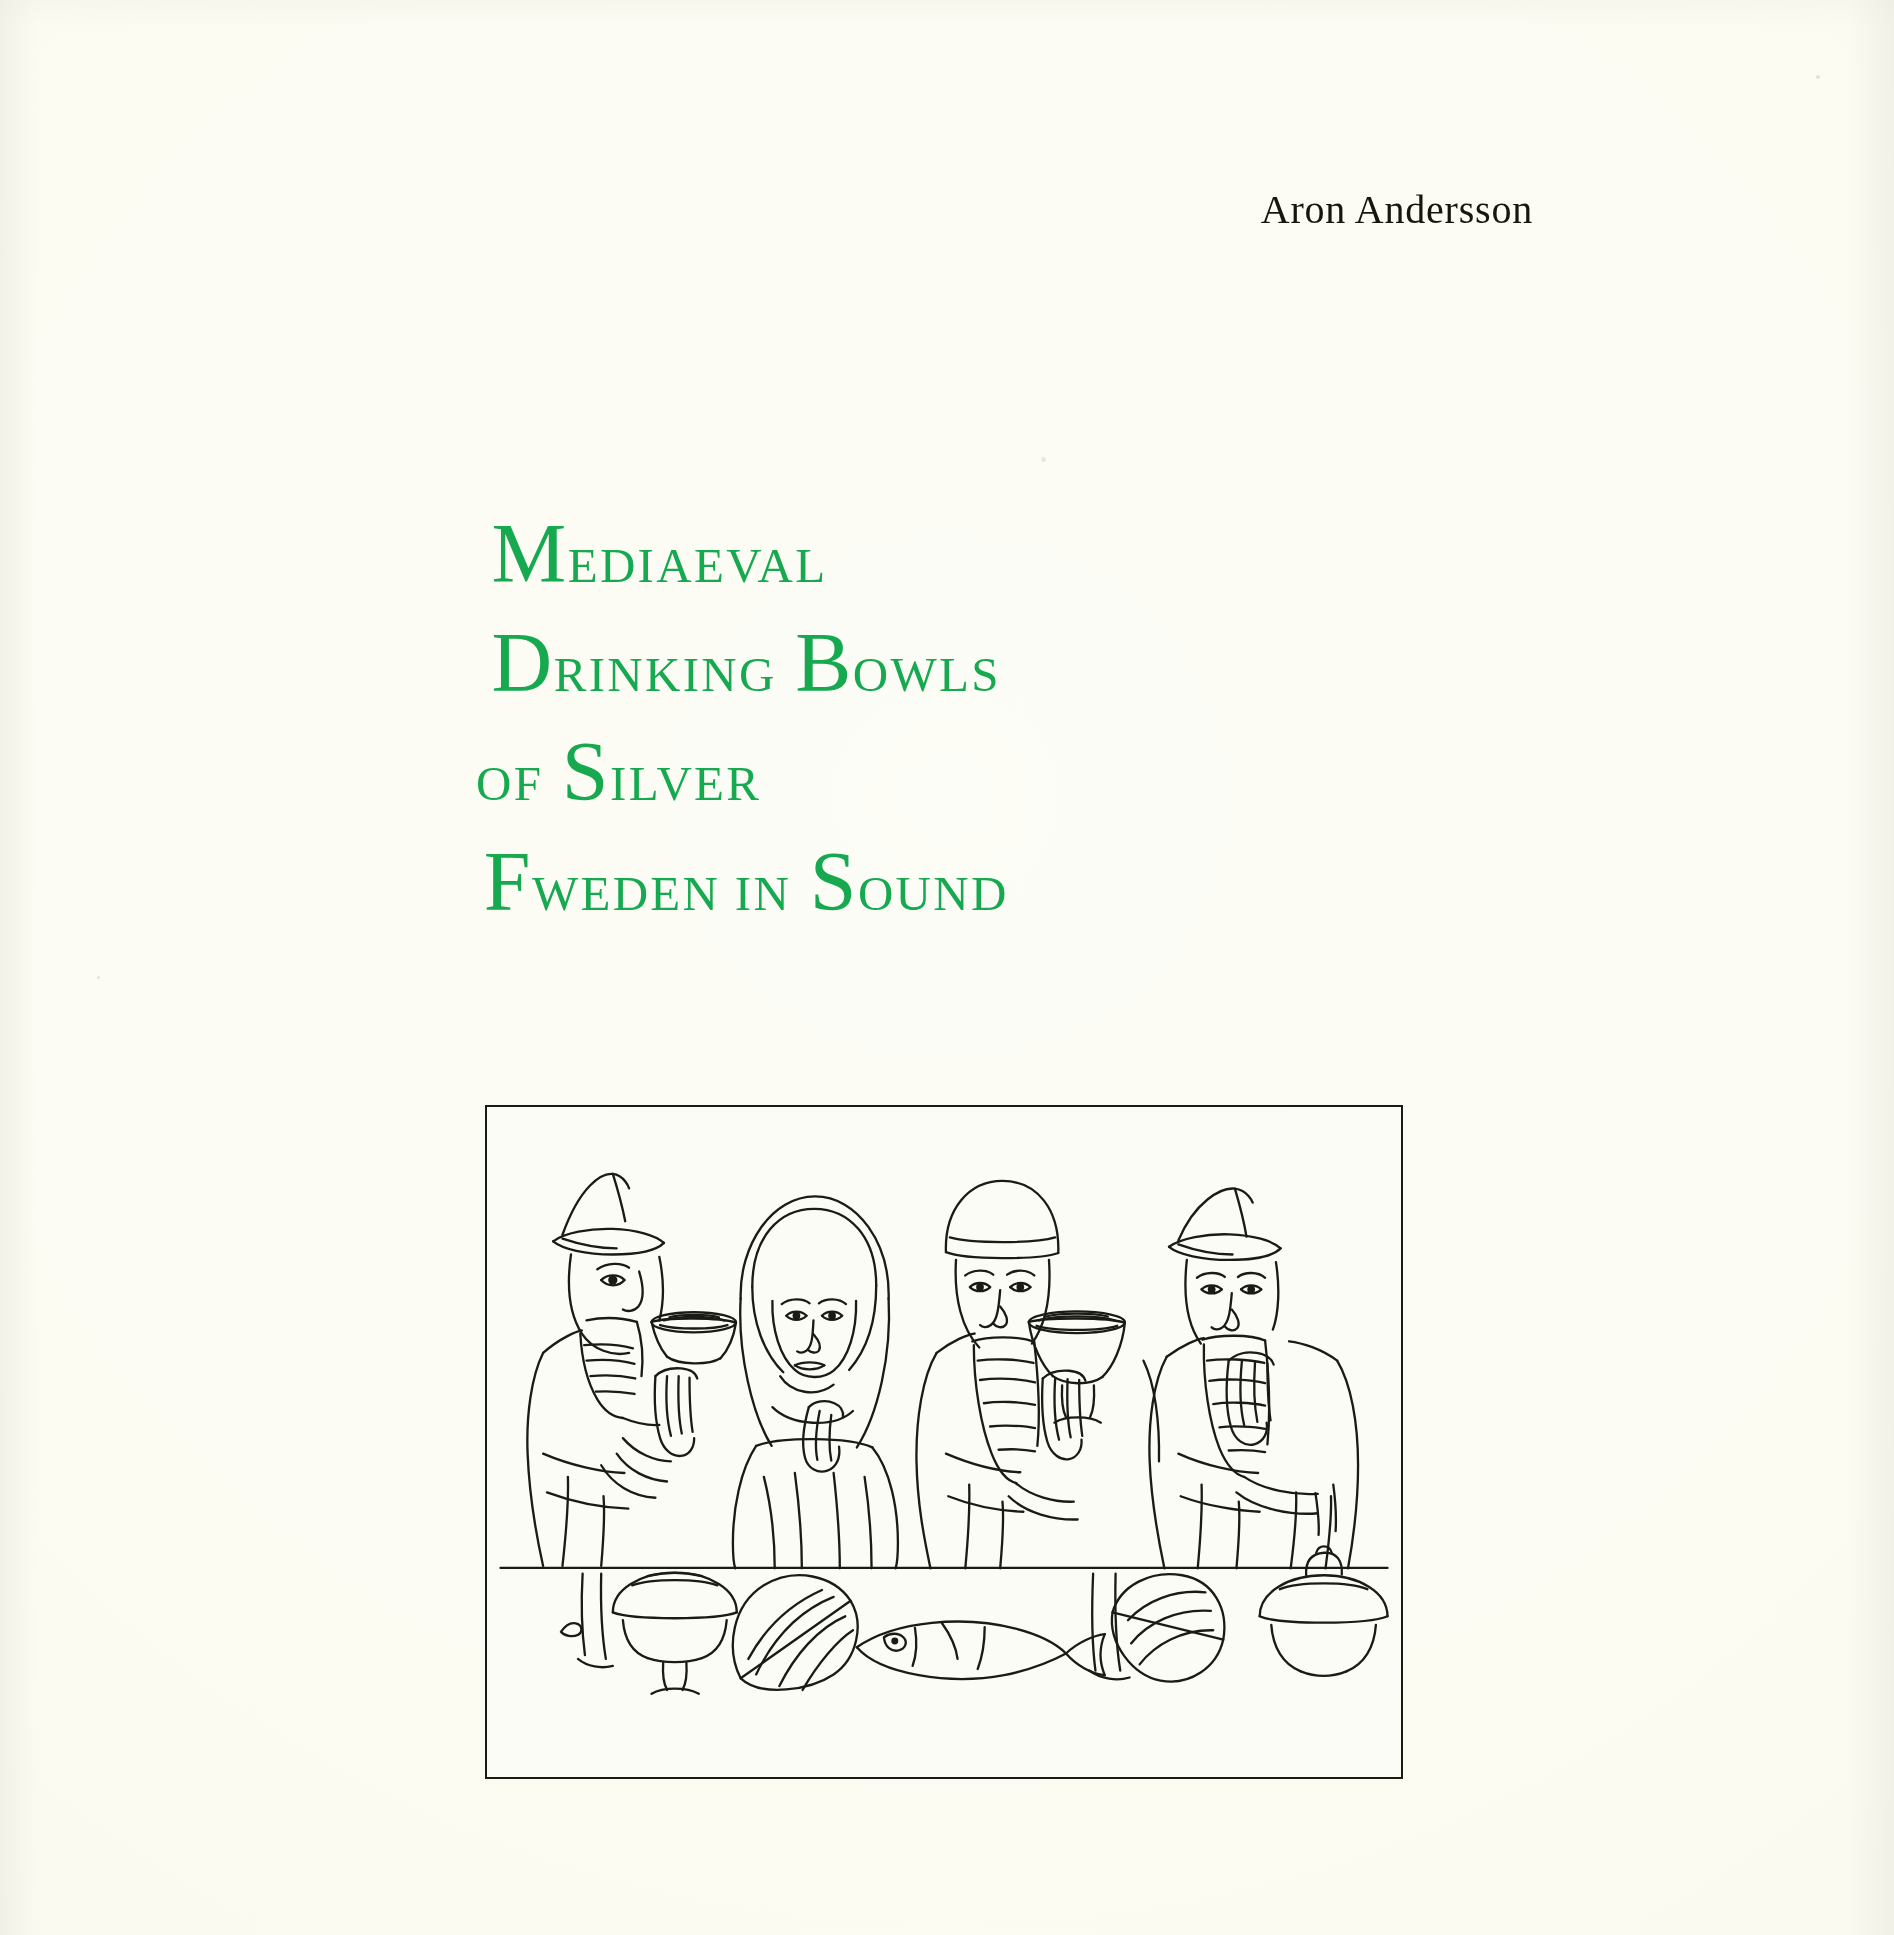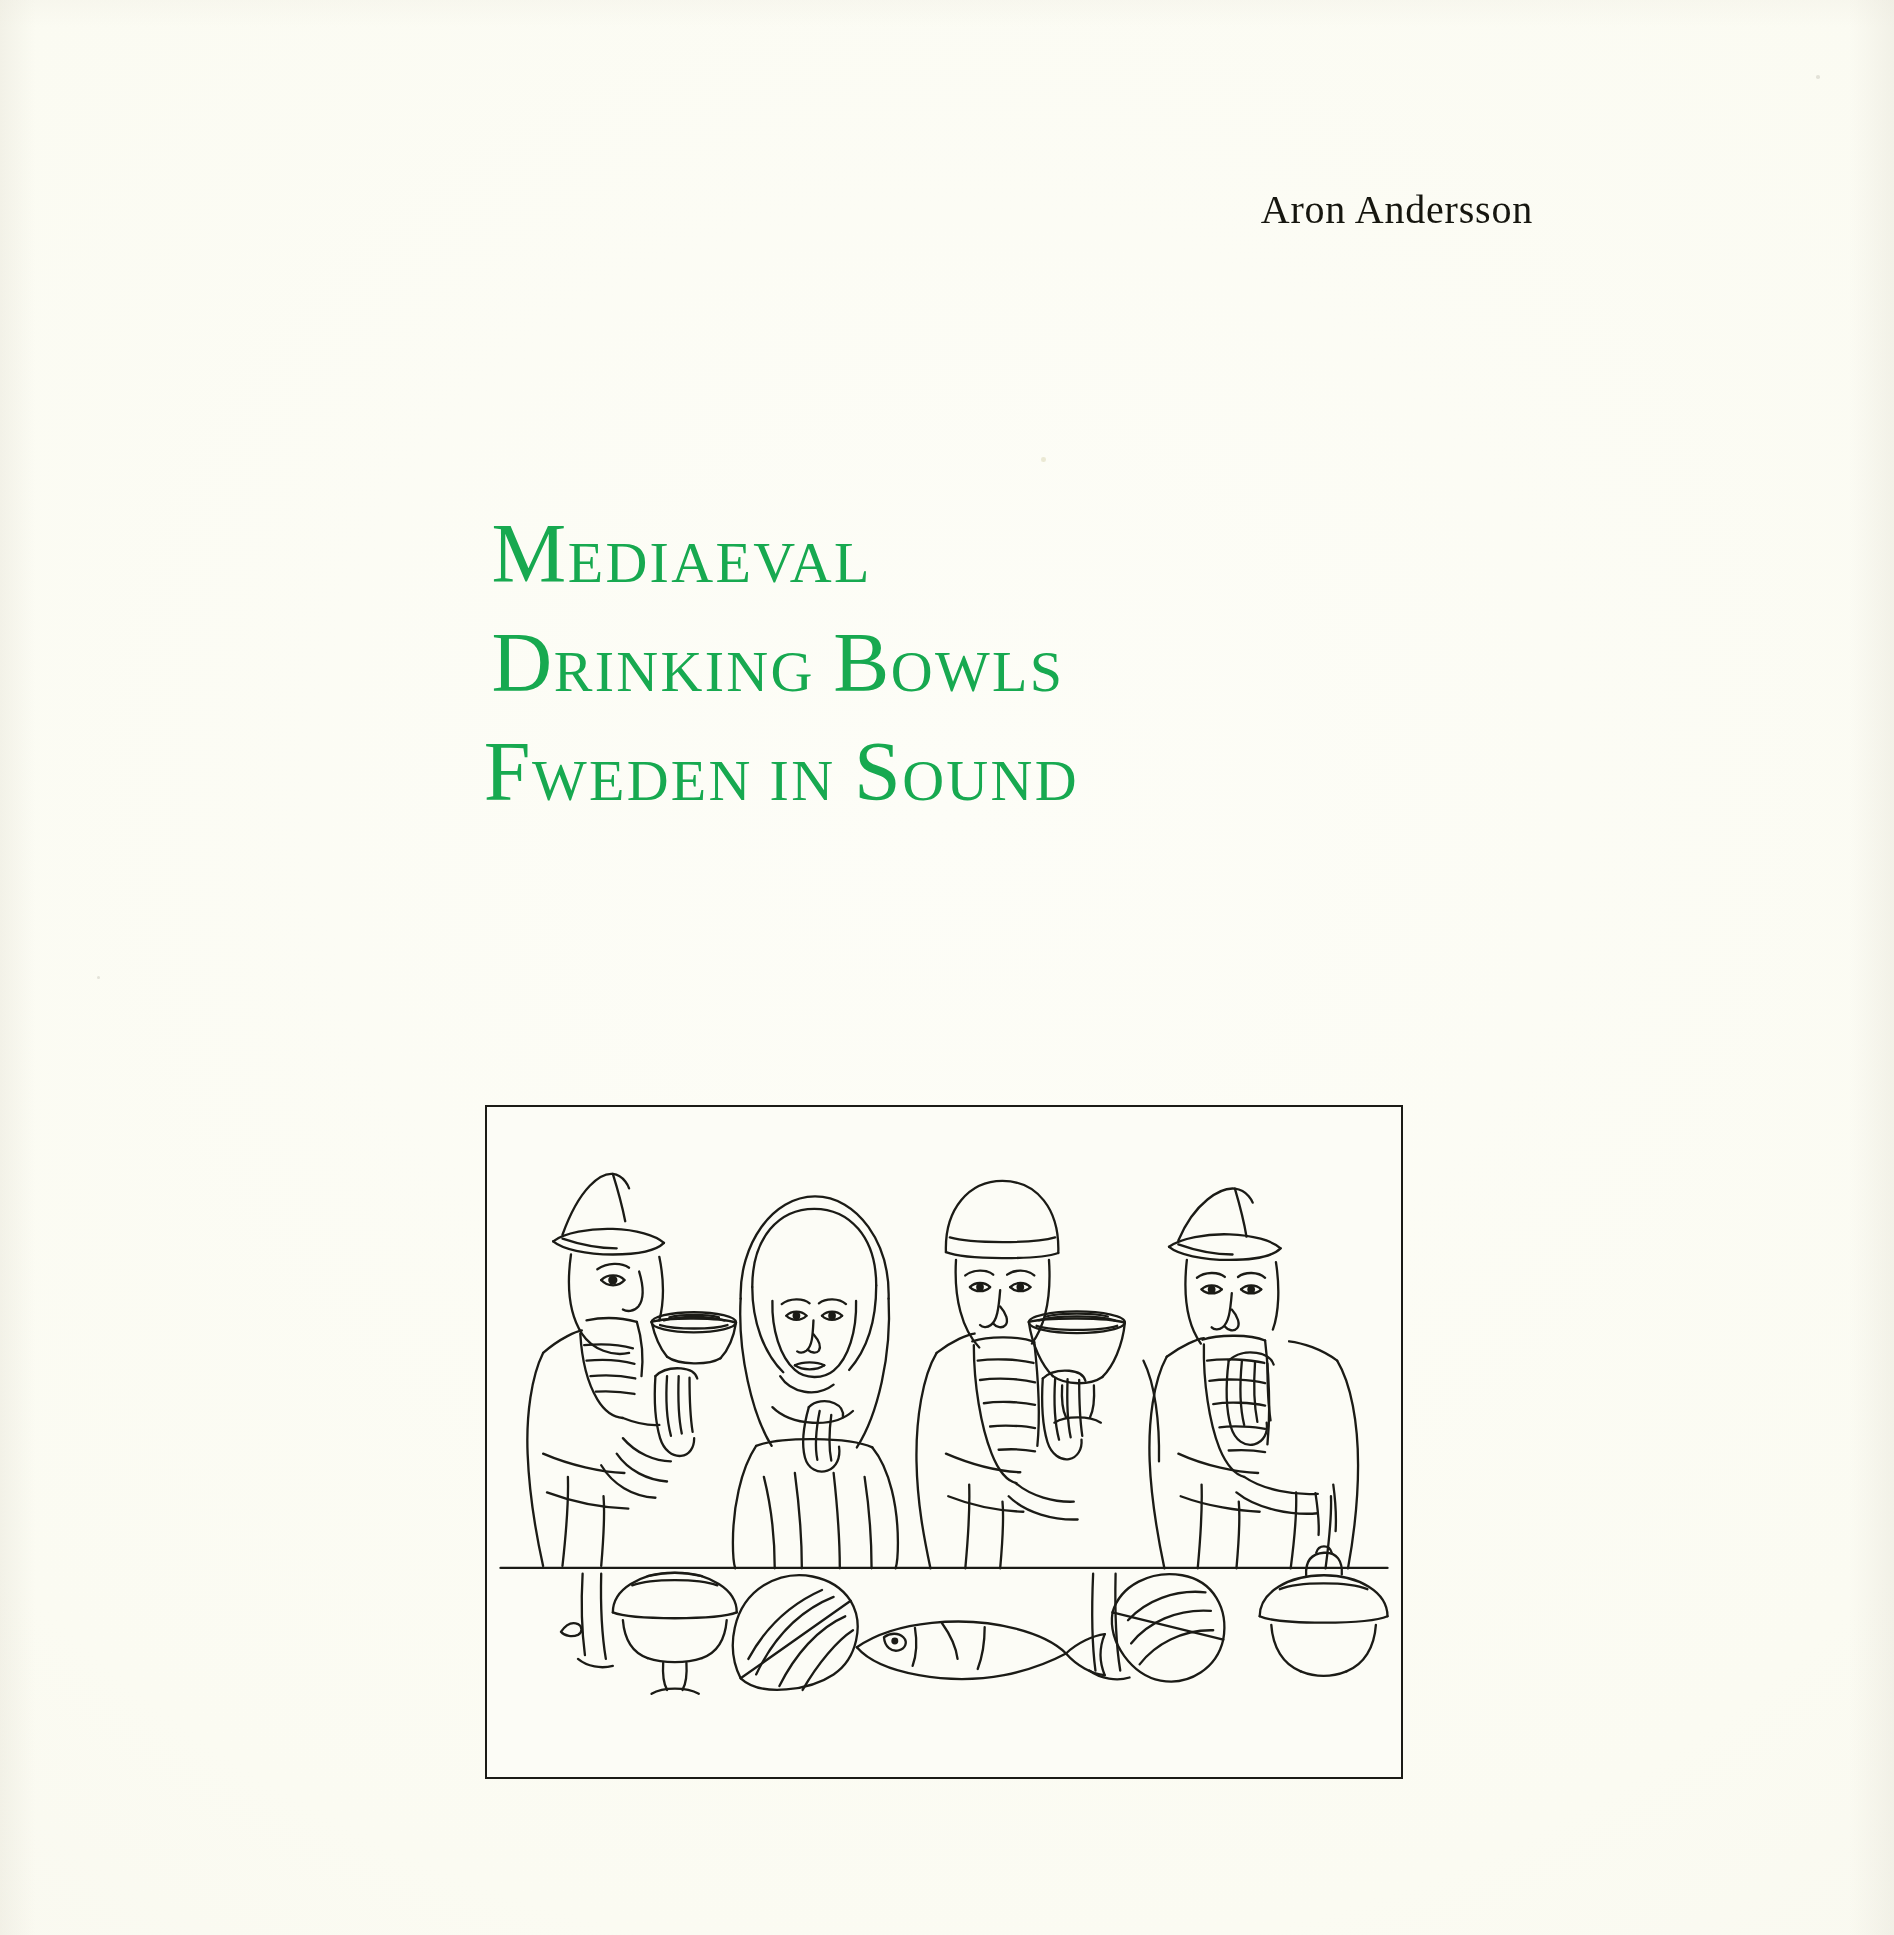--- a/index.html
+++ b/index.html
@@ -61,21 +61,21 @@
     white-space: nowrap;
     font-size: 65px;
     letter-spacing: 2.3px;
     color: #17a950;
   }
   .title-line .cap {
     font-size: 84px;
     letter-spacing: 1.5px;
   }
   .title-line .sc {
-    font-size: 58px;
+    font-size: 49px;
   }
   .tl1 { margin-left: 15.5px; }
   .tl2 { margin-left: 15.5px; }
   .tl3 { margin-left: 0px; }
   .tl4 { margin-left: 7.7px; }
 
   
   .illus-wrap {
     position: absolute;
     left: 485px;
@@ -117,20 +117,23 @@
   <div class="speck" style="left:97px; top:976px; width:3.1px; height:3.1px;"></div>
 
   <div class="author">Aron Andersson</div>
 
   <div class="title-block">
     <div class="title-line tl1">
       <span class="cap">M</span><span class="sc">EDIAEVAL</span>
     </div>
     <div class="title-line tl2">
       <span class="cap">D</span><span class="sc">RINKING</span>&nbsp;<span class="cap">B</span><span class="sc">OWLS</span>
+    </div>
+    <div class="title-line tl3">
+      <span class="sc">OF</span>&nbsp;<span class="cap">S</span><span class="sc">ILVER</span>
     </div>
     <div class="title-line tl4">
       <span class="cap">F</span><span class="sc">WEDEN IN</span>&nbsp;<span class="cap">S</span><span class="sc">OUND</span>
     </div>
   </div>
 
   <div class="illus-wrap">
     <div class="illus-frame"></div>
     <svg class="illus-svg" viewBox="0 0 2370 1740" preserveAspectRatio="none">
       <g fill="none" stroke="#1b1b16" stroke-width="6" stroke-linecap="round" stroke-linejoin="round">

